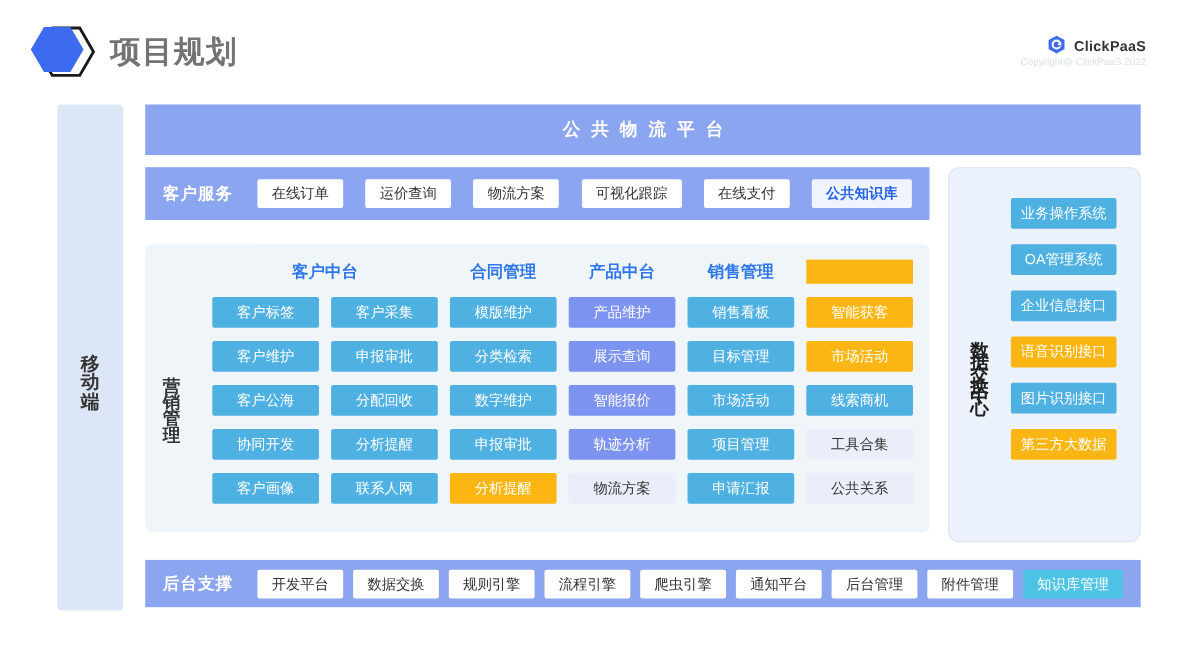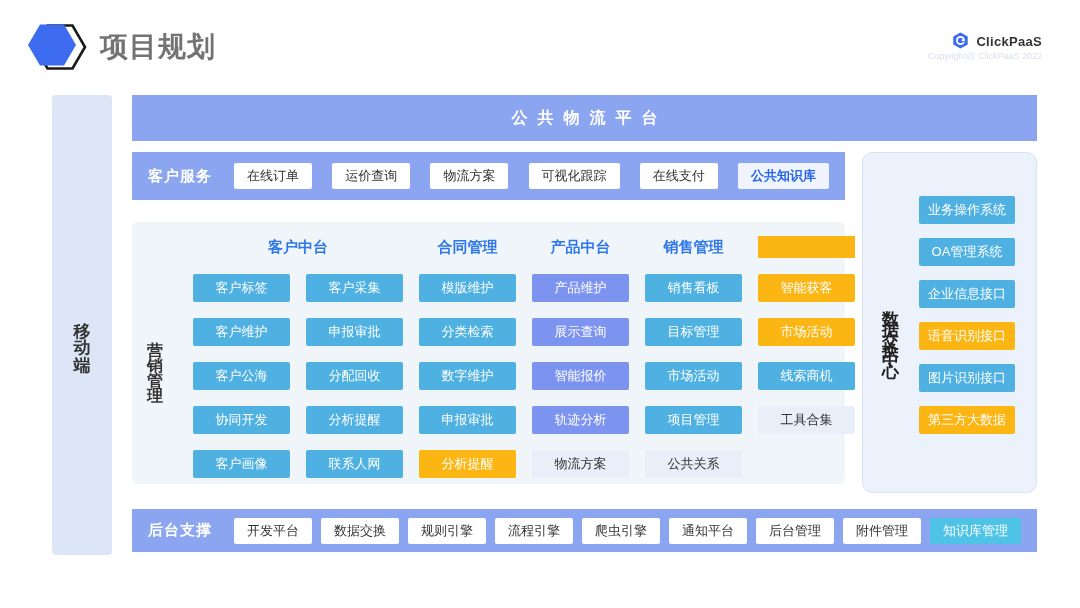--- a/index.html
+++ b/index.html
@@ -50,21 +50,21 @@
     position:absolute; left:132px; top:222px; width:713px; height:262px;
     background:#f0f5fa; border-radius:6px;
   }
   .matrix-rowlabel {
     position:absolute; left:12px; top:50%; transform:translateY(-52%);
     font-size:16px; letter-spacing:15px; text-indent:15px;
   }
   .matrix-grid {
     position:absolute; left:61px; top:14px;
     display:grid; grid-template-columns:repeat(6, 97px);
-    column-gap:11px; row-gap:12px;gap:16px;
+    column-gap:11px; row-gap:12px;
   }
   .hd { height:22px; display:flex; align-items:center; justify-content:center; font-size:15px; font-weight:bold; }
   .hd-0 { grid-column:1 / 3; }
   .hd.v-blue { color:#2e77e8; }
   .hd.v-orange { color:#fbb614; }
   .cell {
     height:28px; display:flex; align-items:center; justify-content:center;
     font-size:13px; border-radius:2px; color:#fff;
   }
   .v-cyan   { background:#4fb0e2; color:#fff; }
@@ -78,21 +78,21 @@
   .exchange-panel {
     position:absolute; left:862px; top:152px; width:175px; height:341px;
     background:#ebf2fb; border:1px solid #d8e4f5; border-radius:10px;
   }
   .exchange-label {
     position:absolute; left:16px; top:50%; transform:translateY(-51%);
     font-size:17px; letter-spacing:10px; text-indent:10px; color:#222;
   }
   .exchange-items {
     position:absolute; left:56px; top:27px; width:96px;
-    display:flex; flex-direction:column; gap:14px;margin-top:16px;
+    display:flex; flex-direction:column; gap:14px;
   }
   .exchange-items .cell { width:96px; }
 </style>
 </head>
 <body>
 
 <div class="logo-wrap">
   <svg width="66" height="66" viewBox="0 0 66 66">
     <polygon points="59,33 46.5,54.5 21.5,54.5 9,33 21.5,11.5 46.5,11.5" fill="none" stroke="#1a1a1a" stroke-width="2.6"></polygon>
     <polygon points="50,31 38,51.5 14,51.5 2,31 14,10.5 38,10.5" fill="#3d6bf0"></polygon>
@@ -165,20 +165,21 @@
     <div class="cell v-cyan">协同开发</div>
     <div class="cell v-cyan">分析提醒</div>
     <div class="cell v-cyan">申报审批</div>
     <div class="cell v-indigo">轨迹分析</div>
     <div class="cell v-cyan">项目管理</div>
     <div class="cell v-light">工具合集</div>
     <div class="cell v-cyan">客户画像</div>
     <div class="cell v-cyan">联系人网</div>
     <div class="cell v-orange">分析提醒</div>
     <div class="cell v-light">物流方案</div>
+    <div class="cell v-cyan">申请汇报</div>
     <div class="cell v-light">公共关系</div>
   </div>
 </div>
 
 <div class="exchange-panel">
   <span class="v-text exchange-label">数据交换中心</span>
   <div class="exchange-items">
     <div class="cell v-cyan">业务操作系统</div>
     <div class="cell v-cyan">OA管理系统</div>
     <div class="cell v-cyan">企业信息接口</div>

